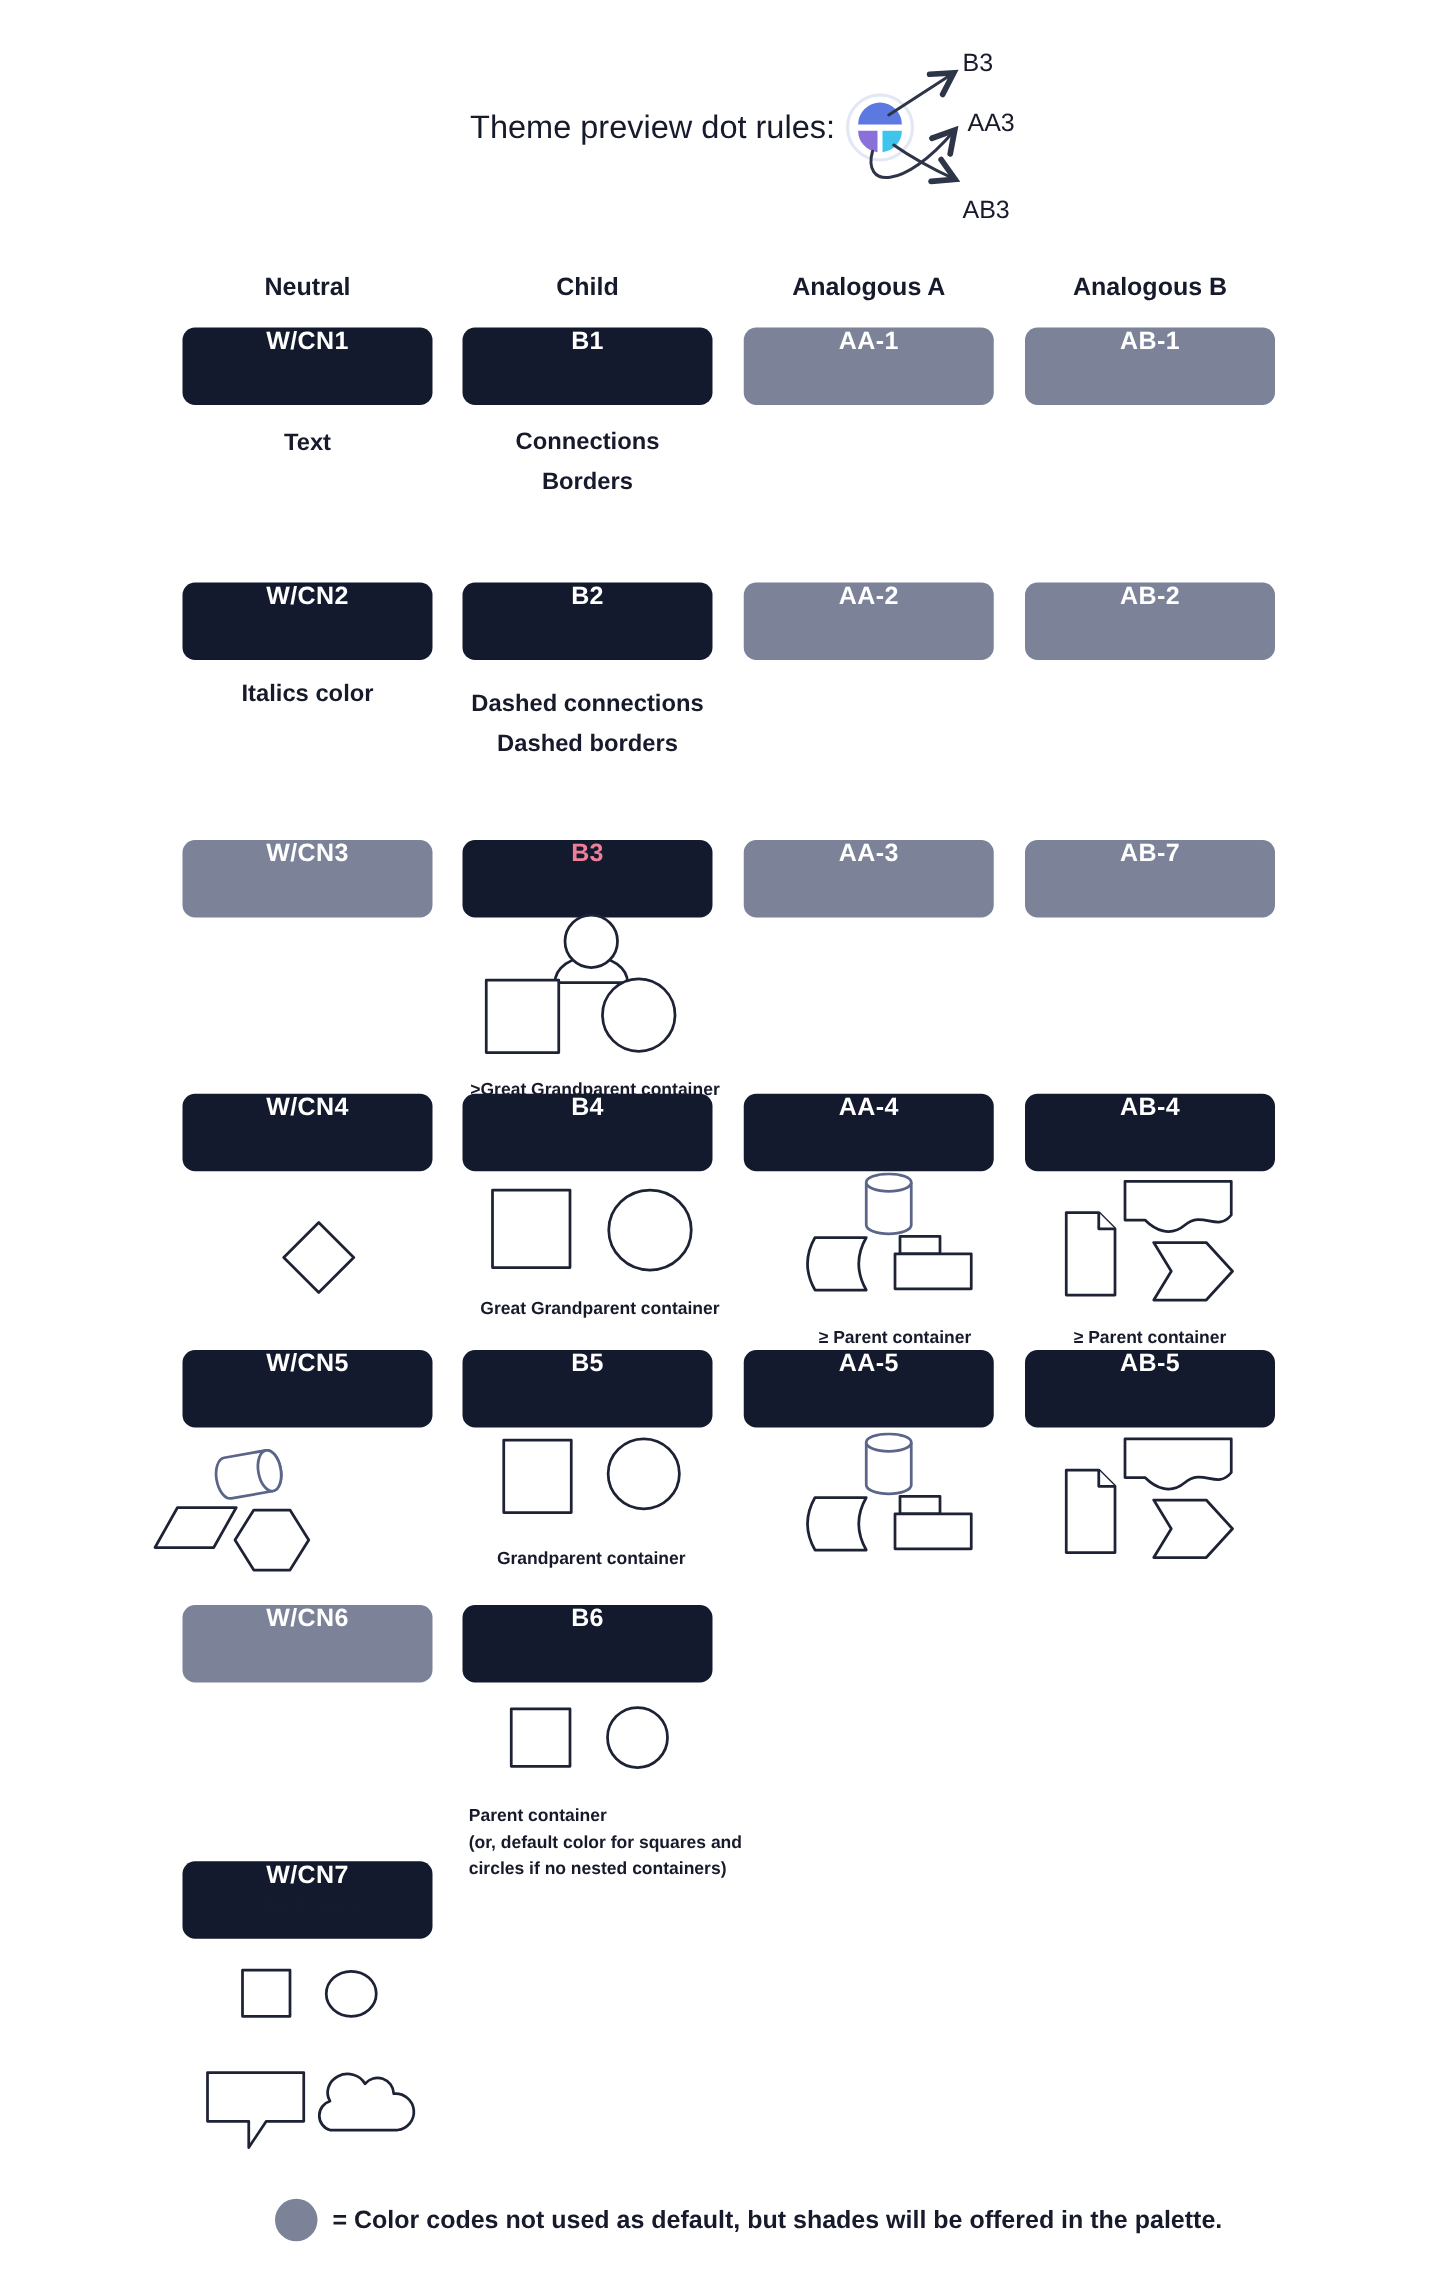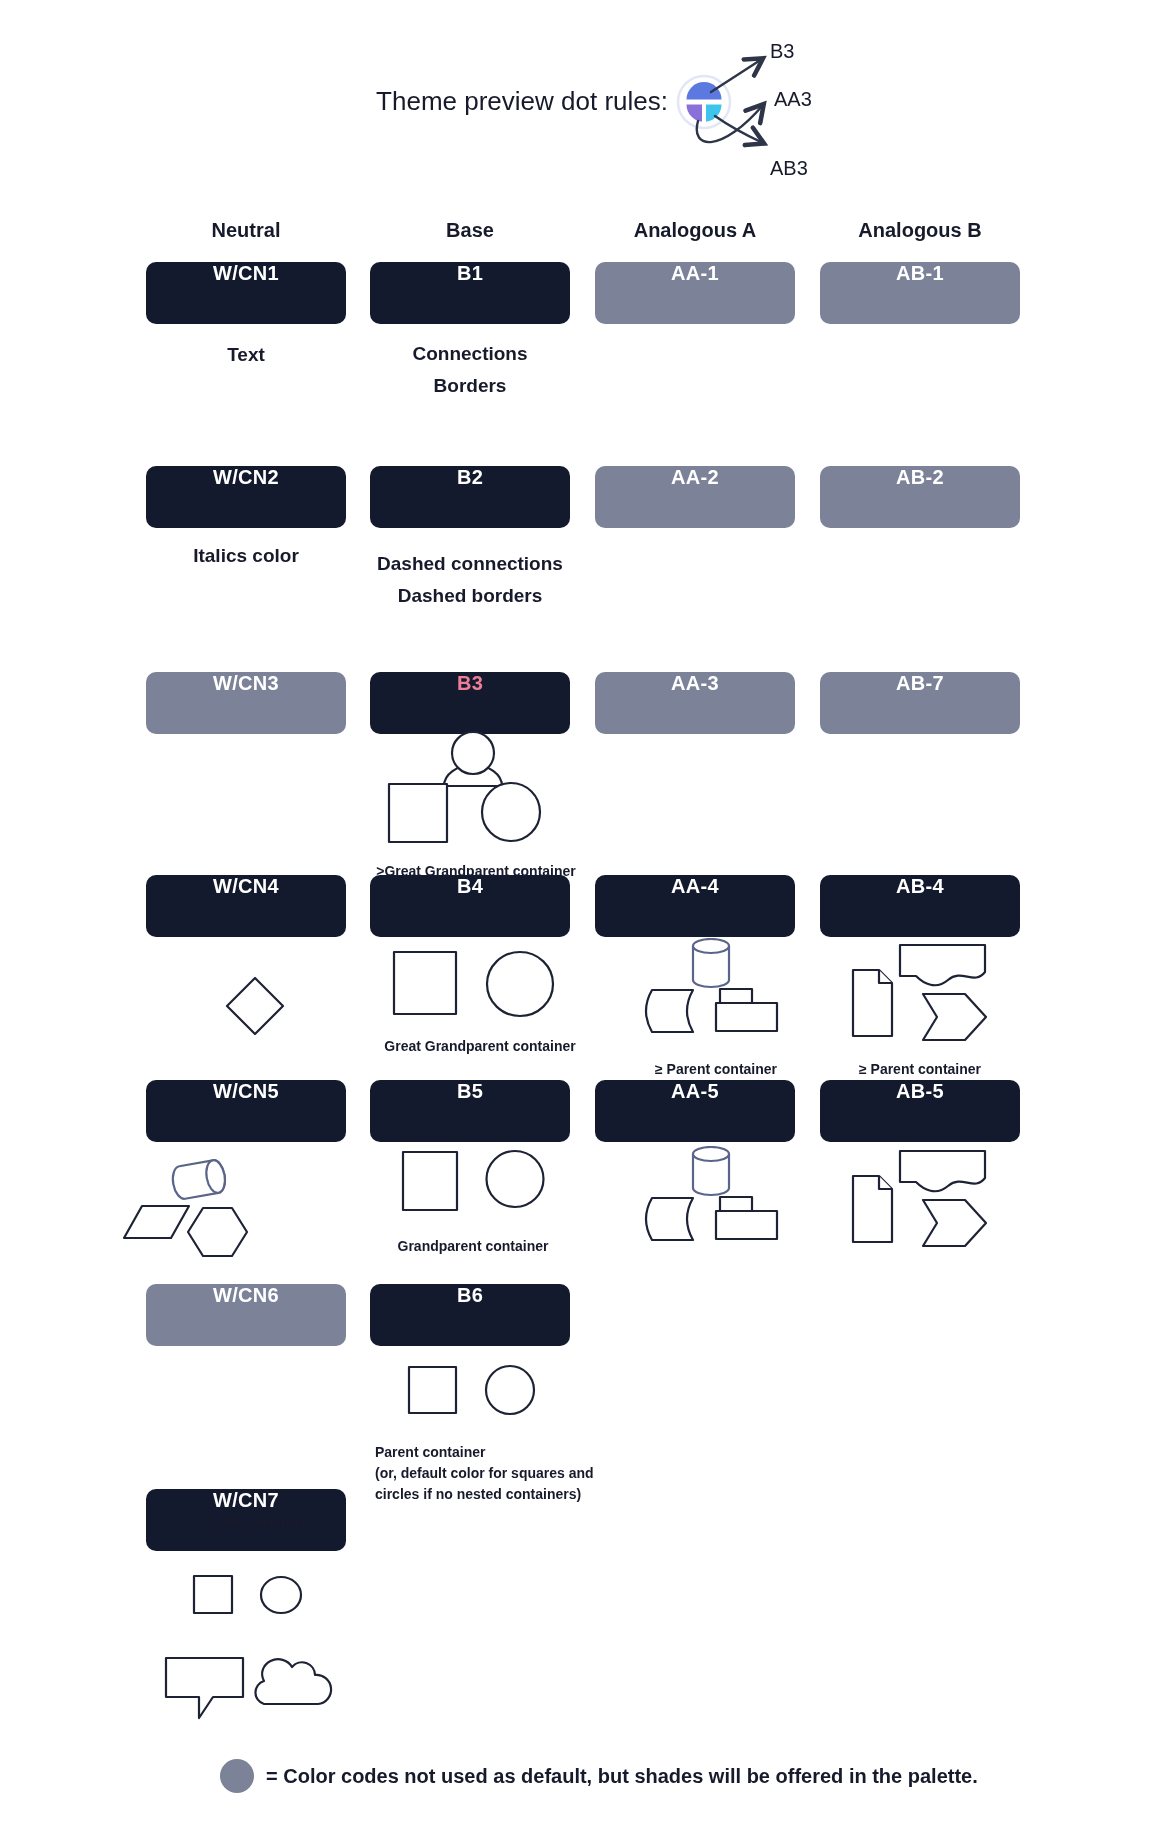--- a/index.html
+++ b/index.html
@@ -51,21 +51,21 @@
     <path class="seg-aa" d="M61.5,79.5 A17.5,17.5 0 0 1 46,96.8 L46,79.5 Z"></path>
     <path class="arrow" marker-end="url(#ah)" d="M51,67 L102,34"></path>
     <path class="arrow" marker-end="url(#ah)" d="M38,96 C30,125 62,128 103,80"></path>
     <path class="arrow" marker-end="url(#ah)" d="M55,91 C72,103 88,111 103,118"></path>
   </svg>
   <div class="abs dot-label" style="left:770px;top:40px;">B3</div>
   <div class="abs dot-label" style="left:774px;top:88px;">AA3</div>
   <div class="abs dot-label" style="left:770px;top:129px;margin-top:28px;">AB3</div>
 
   <div class="abs col-header" style="left:146px;top:219px;">Neutral</div>
-  <div class="abs col-header" style="left:370px;top:219px;">Base</div>
+  <div class="abs col-header" style="left:370px;top:219px;">Child</div>
   <div class="abs col-header" style="left:595px;top:219px;">Analogous A</div>
   <div class="abs col-header" style="left:820px;top:219px;">Analogous B</div>
 
   <div class="abs swatch dark" style="left:146px;top:262px;">
       <span>W/CN1</span>
     </div>
   <div class="abs swatch dark" style="left:370px;top:262px;">
       <span>B1</span>
     </div>
   <div class="abs swatch gray" style="left:595px;top:262px;">

